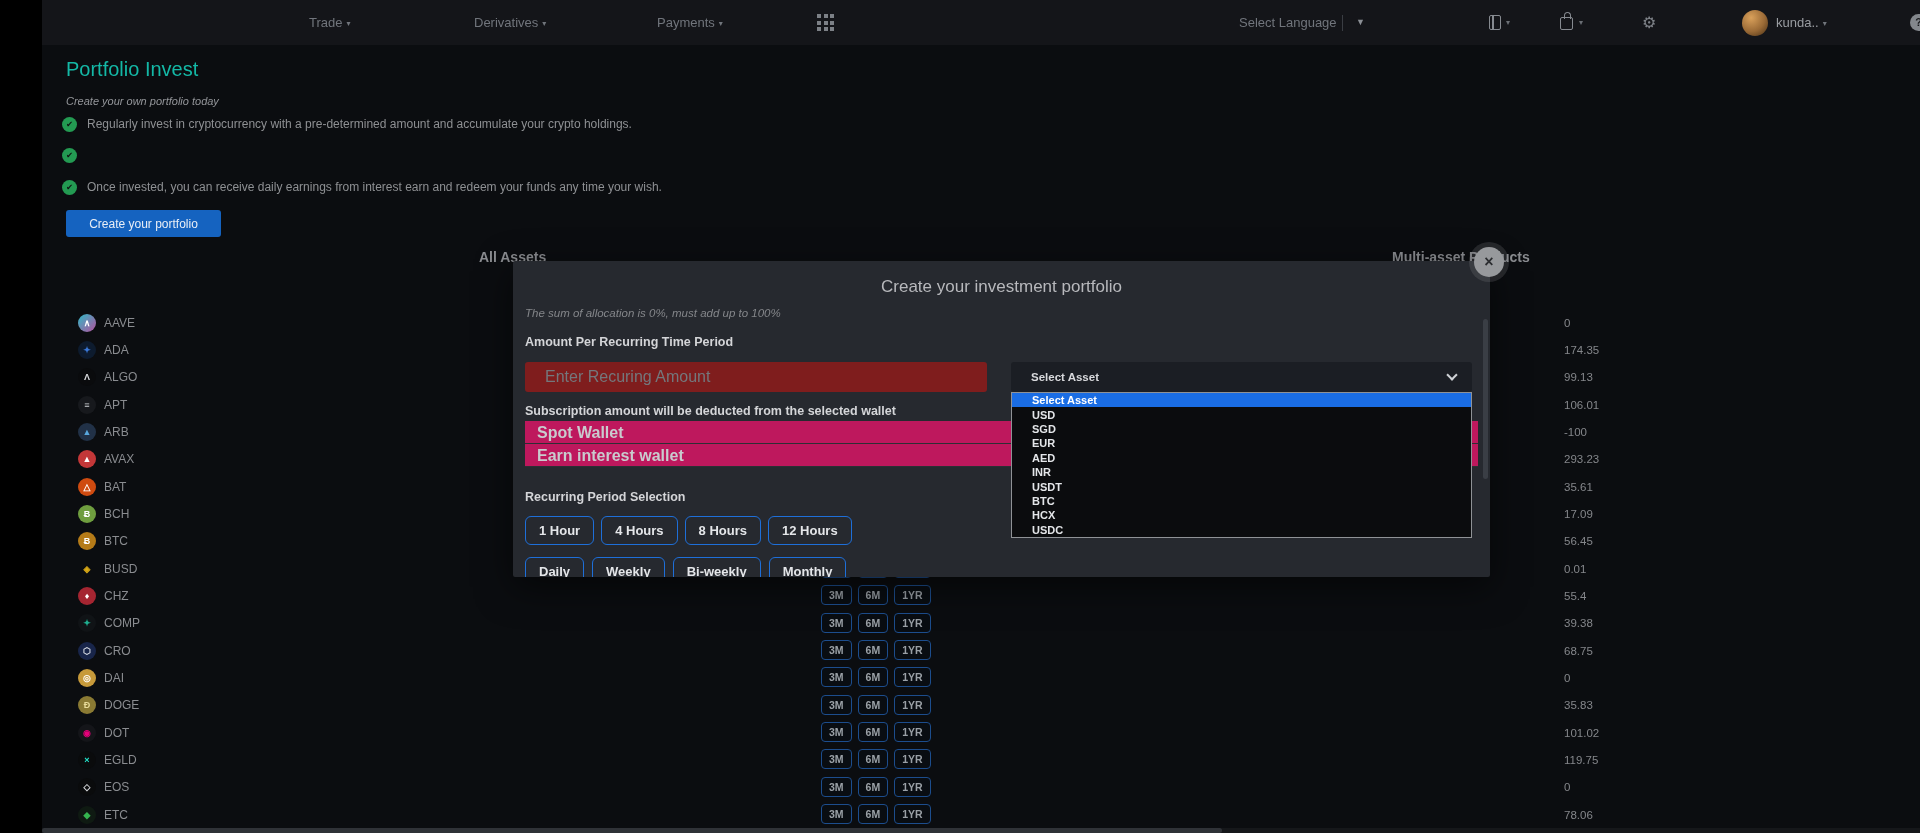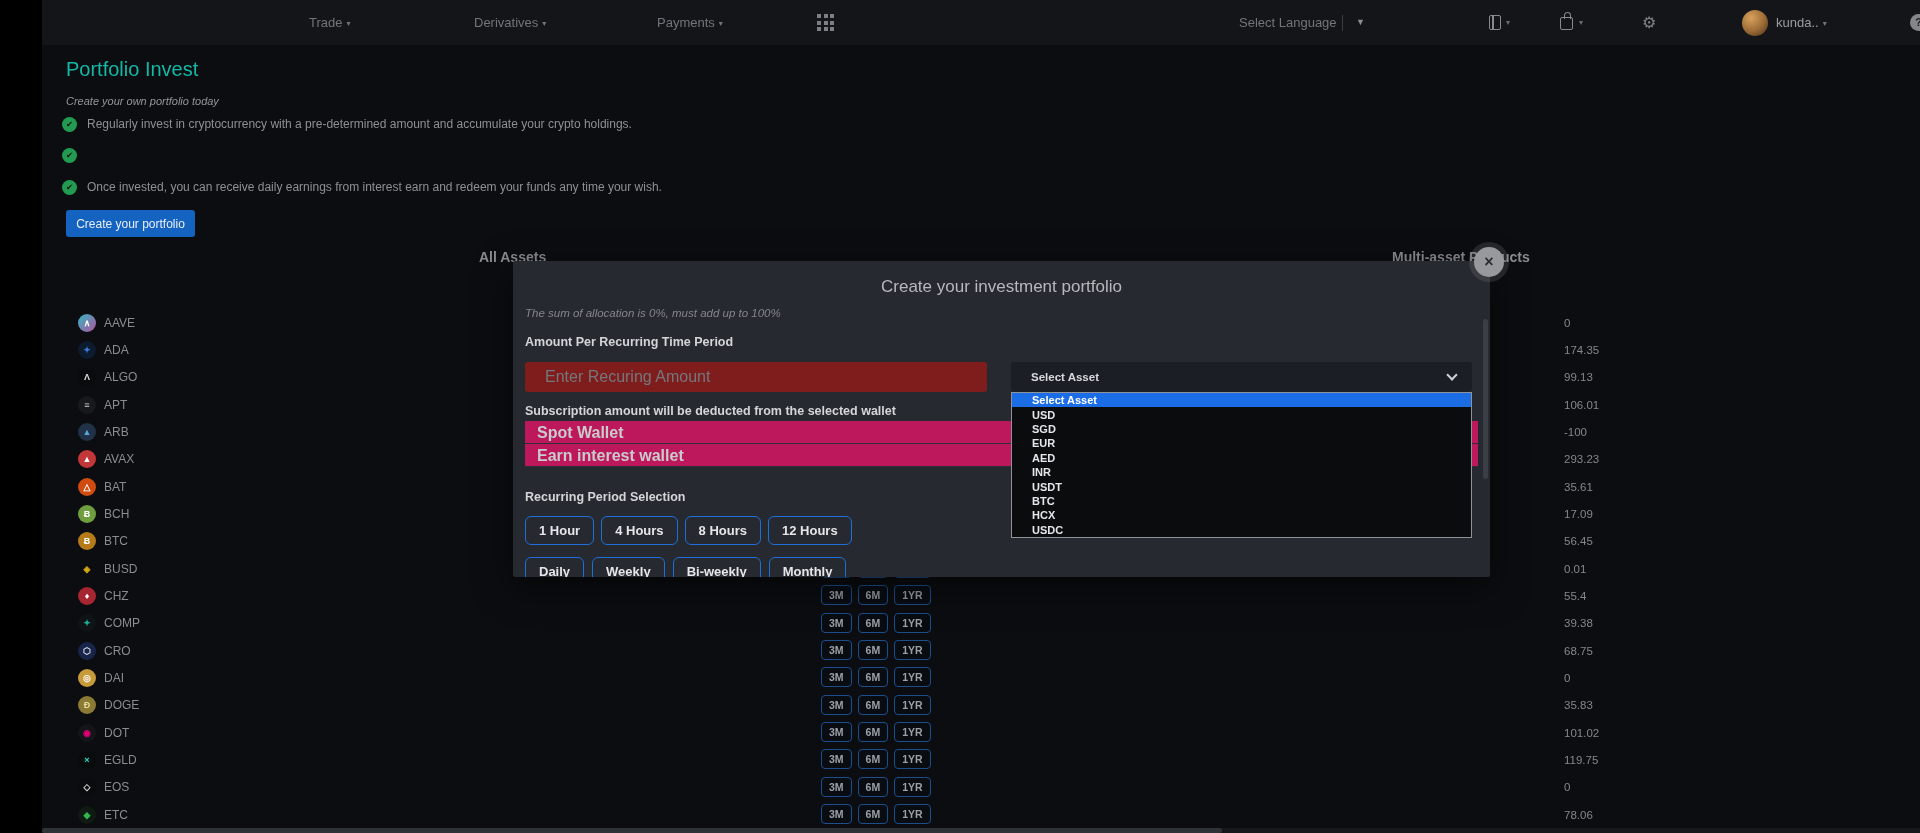--- a/index.html
+++ b/index.html
@@ -25,21 +25,21 @@
   .username { position:absolute; left:1734px; top:0; line-height:45px; font-size:13px; color:#9a9da2; cursor:pointer; }
   .help-circle { position:absolute; left:1868px; top:14px; width:17px; height:17px; border-radius:50%; background:#83878c;
                  color:#17181b; font-size:11px; font-weight:bold; text-align:center; line-height:17px; cursor:pointer; }
 
   
   .page-title { position:absolute; left:24px; top:58px; font-size:20px; color:#14b8a6; }
   .page-sub { position:absolute; left:24px; top:95px; font-size:11px; font-style:italic; color:#94969a; }
   .bullet { position:absolute; left:20px; height:16px; display:flex; align-items:center; gap:10px; }
   .check { width:15px; height:15px; border-radius:50%; background:#239a52; color:#0e1411; font-size:8.5px; text-align:center; line-height:15px; flex:0 0 15px; }
   .bullet span.txt { font-size:12px; color:#8e9093; }
-  .cta { position:absolute; left:24px; top:210px; width:129px; height:27px; background:#1563c0; border:none; border-radius:3px;
+  .cta { position:absolute; left:24px; top:210px; width:155px; height:27px; background:#1563c0; border:none; border-radius:3px;
          color:#e9eef6; font-size:12px; font-family:inherit; cursor:pointer; }
 
   
   .tab { position:absolute; top:249px; font-size:14px; font-weight:bold; color:#8a8c90; cursor:pointer; }
 
   
   .thead { position:absolute; left:36px; top:293px; width:1848px; height:18px; background:#17191d; }
   .thead .col-product { position:absolute; left:2px; top:0; line-height:18px; font-size:11.5px; color:#a3a5a8; }
   .thead .col-roi { position:absolute; left:1486px; top:0; line-height:18px; font-size:11.5px; color:#a3a5a8; }
   .tbody { position:absolute; left:36px; top:309px; width:1848px; }

